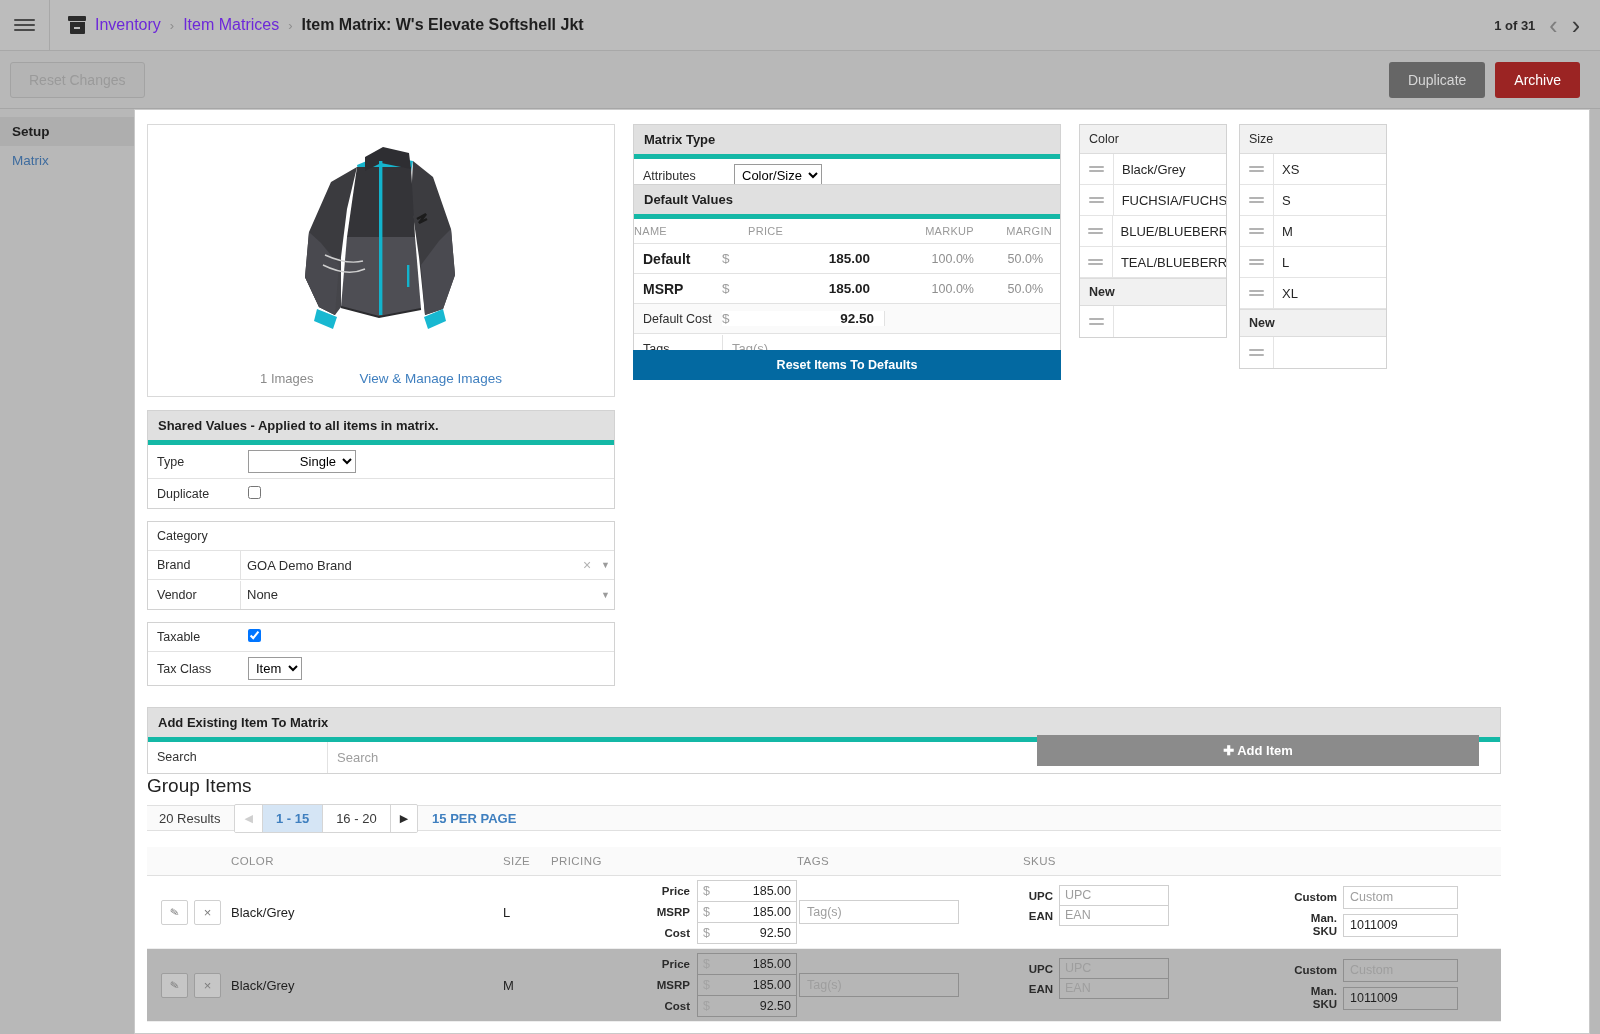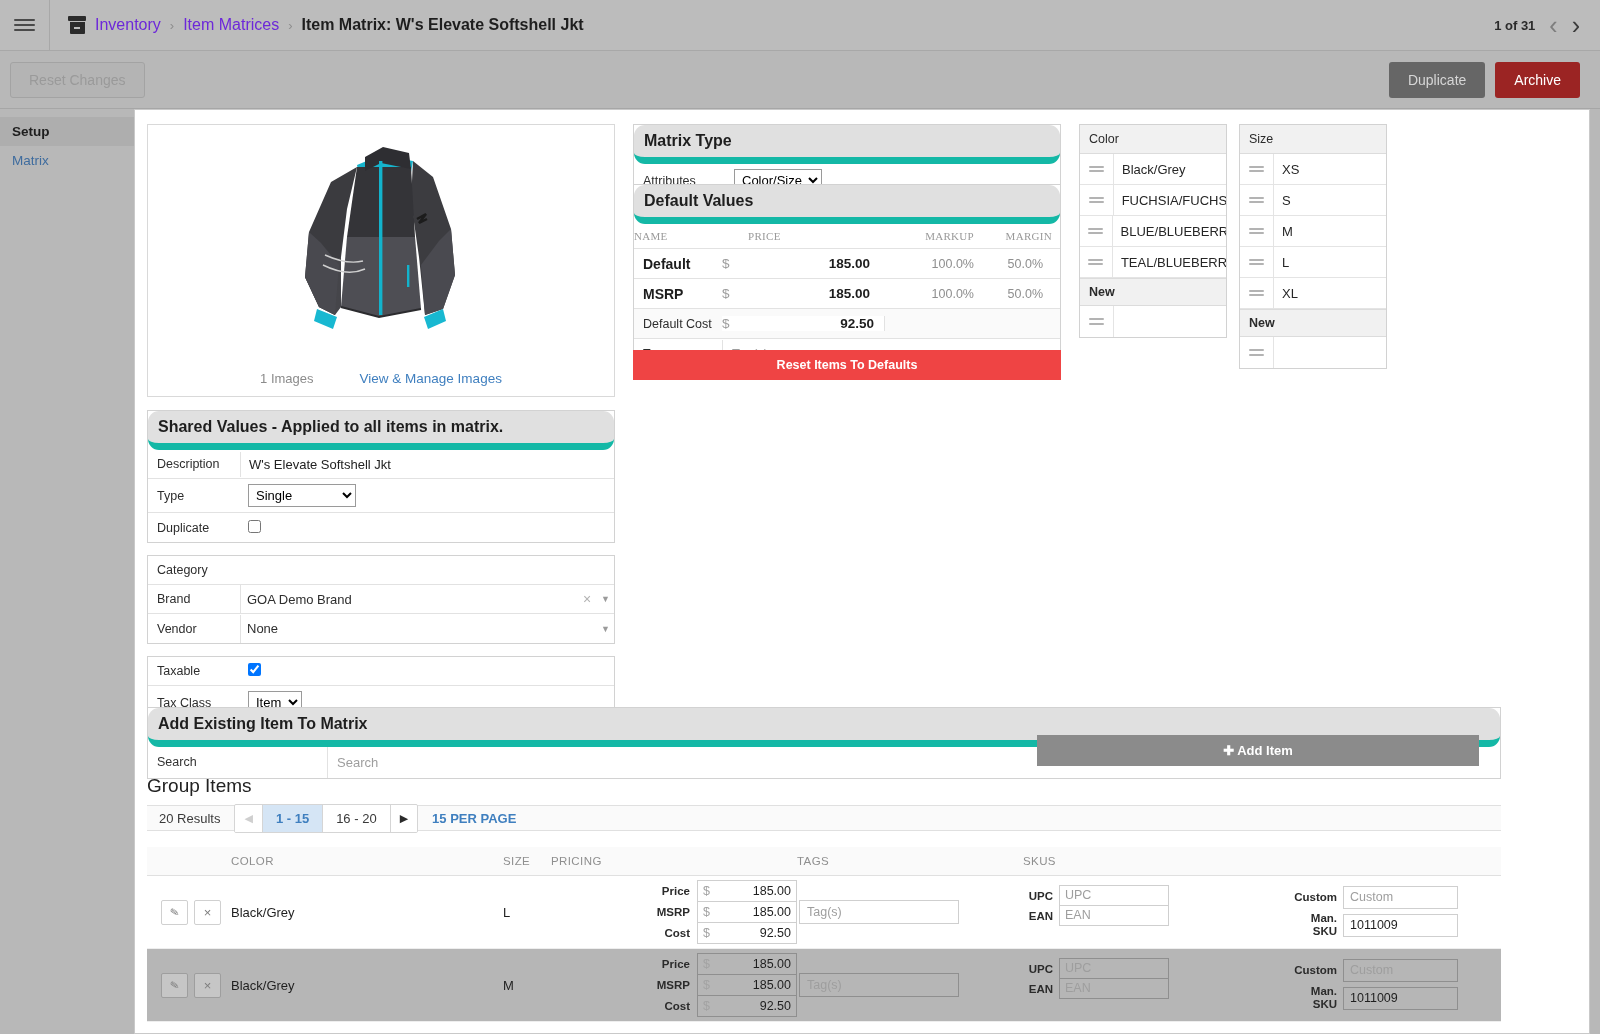--- a/index.html
+++ b/index.html
@@ -65,22 +65,22 @@
 
   .content {
     flex:1; background:#ffffff; margin-right:10px;
     border:1px solid #c9c9c9;
     position:relative; overflow:hidden;
   }
 
   
   .panel { border:1px solid #d2d2d2; background:#fff; }
   .panel-head {
-    background:#e0e0e0; font-weight:bold; font-size:16px;
-    padding:7px 10px; color:#1e1e1e; border-bottom:7px solid #14b8a6;border-radius:11px;
+    background:#e0e0e0; font-weight:bold; font-size:13px;
+    padding:7px 10px; color:#1e1e1e; border-bottom:5px solid #14b8a6;
   }
   .row { display:flex; border-bottom:1px solid #e2e2e2; align-items:center; min-height:29px;}
   .row:last-child { border-bottom:none; }
   .row .lbl { width:92px; padding:6px 0 6px 9px; font-size:12.5px; color:#2d2d2d;}
   .row .val { flex:1; padding:5px 8px; font-size:13px;}
 
   select.mini {
     font-family:"Liberation Sans", sans-serif;
     font-size:13px; padding:2px 3px;
     border:1px solid #9a9a9a; background:#fff;
@@ -106,39 +106,39 @@
   .lnkval { color:#3f7fbf; font-size:13px; cursor:pointer;}
   .combo { display:flex; align-items:center; width:100%; }
   .combo .txt { flex:1; padding-left:6px; font-size:13px; color:#2e2e2e;}
   .combo .x { color:#b2b2b2; font-size:14px; padding:0 10px; cursor:pointer;}
   .combo .caret { color:#9b9b9b; font-size:9px; padding-right:4px; cursor:pointer;}
   input[type=checkbox]{ margin:0; }
 
   
   .mtype { position:absolute; left:498px; top:14px; width:428px;}
   .dvals { position:absolute; left:498px; top:74px; width:428px;}
-  .dv-head-row { display:flex; background:#fff; border-bottom:1px solid #e2e2e2;font-family:Liberation Serif, serif; }
+  .dv-head-row { display:flex; background:#fff; border-bottom:1px solid #e2e2e2; }
   .dv-head-row div { font-size:11px; color:#9a9a9a; letter-spacing:.3px; padding:6px 0;}
   .dv-row { display:flex; border-bottom:1px solid #e2e2e2; align-items:center; min-height:30px;}
   .c-name  { width:88px; padding-left:9px; }
   .c-cur   { width:26px; text-align:left;}
   .c-price { width:130px; text-align:right; padding-right:8px;}
   .c-mk    { width:96px; text-align:right;}
   .c-mg    { width:78px; text-align:right; padding-right:9px;}
   .bold { font-weight:bold; color:#1d1d1d; font-size:14px;}
   .cur { color:#9d9d9d; font-size:13.5px;}
   .num { font-weight:bold; font-size:13.5px; color:#1d1d1d;}
   .pct { color:#8f8f8f; font-size:12.5px;}
   .dv-row.sub { background:#fafafa; }
   .dv-row.sub .c-name { font-size:12.5px; font-weight:normal; color:#2d2d2d; width:88px;}
   .costbox { display:flex; align-items:center; width:163px; background:#fff; border-right:1px solid #e2e2e2;}
   .tagbox { padding-left:9px; color:#9e9e9e; font-size:13px;}
   .resetbtn {
     position:absolute; left:498px; top:240px; width:428px;
-    background:#ef4444; color:#fff; text-align:center;
+    background:#0369a1; color:#fff; text-align:center;
     padding:8px 0; font-size:12.5px; font-weight:bold; cursor:pointer;
   }
 
   
   .attrcard { position:absolute; top:14px; border:1px solid #d2d2d2; background:#fff;}
   .attrcard.color { left:944px; width:148px; }
   .attrcard.size  { left:1104px; width:148px; }
   .attr-head { background:#f1f1f1; padding:7px 9px; font-size:12.5px; color:#2b2b2b; border-bottom:1px solid #dcdcdc;}
   .attr-row { display:flex; align-items:center; min-height:31px; border-bottom:1px solid #e4e4e4;}
   .attr-row:last-child{ border-bottom:none; }
@@ -485,27 +485,23 @@
             </i>
           </div>
         <div class="attr-val"></div>
       </div>
     </div>
 
     <div class="shared">
       <div class="panel">
         <div class="panel-head">Shared Values - Applied to all items in matrix.</div>
         <div class="row">
-          <div class="lbl">Description</div>
-          <div class="val txtval" style="border-left:1px solid #e2e2e2;">W's Elevate Softshell Jkt</div>
-        </div>
-        <div class="row">
           <div class="lbl">Type</div>
           <div class="val">
-            <select class="mini" style="width:108px;">
+            <select class="mini" style="width:108px;text-align:right;">
               <option>Single</option>
             </select>
           </div>
         </div>
         <div class="row">
           <div class="lbl">Duplicate</div>
           <div class="val">
             <input type="checkbox" style="">
           </div>
         </div>

